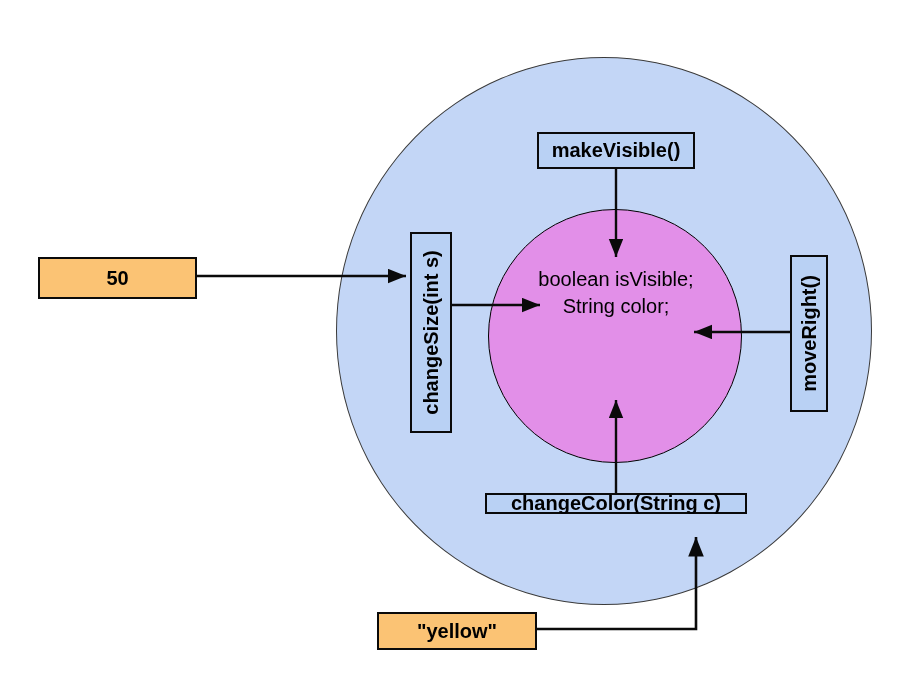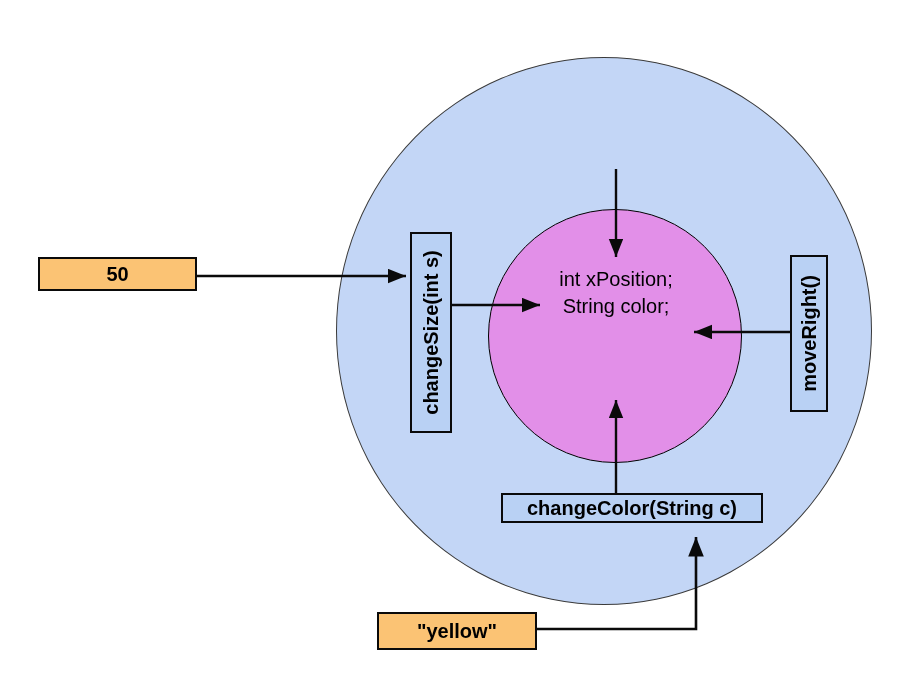--- a/index.html
+++ b/index.html
@@ -67,36 +67,36 @@
     color: #000000;
     z-index: 3;
   }
   .method-box .vtext {
     transform: rotate(-90deg);
     white-space: nowrap;
   }
   .box-make-visible   { left: 537px; top: 132px; width: 158px; height: 37px; }
   .box-change-size    { left: 410px; top: 232px; width: 42px;  height: 201px; }
   .box-move-right     { left: 790px; top: 255px; width: 38px;  height: 157px; }
-  .box-change-color   { left: 485px; top: 493px; width: 262px; height: 30px; margin-left: 16px; }
+  .box-change-color   { left: 485px; top: 493px; width: 262px; height: 21px; }
 
   .param-box {
     position: absolute;
     background: #fbc374;
     border: 2px solid #0a0a0a;
     box-sizing: border-box;
     display: flex;
     align-items: center;
     justify-content: center;
     font-weight: bold;
     font-size: 20px;
     color: #000000;
     z-index: 3;
   }
-  .box-size-value  { left: 38px;  top: 257px; width: 159px; height: 34px; }
+  .box-size-value  { left: 38px;  top: 257px; width: 159px; height: 42px; }
   .box-color-value { left: 377px; top: 612px; width: 160px; height: 38px; }
 
   .arrows {
     position: absolute;
     left: 0;
     top: 0;
     width: 910px;
     height: 688px;
     z-index: 4;
     pointer-events: none;
@@ -105,24 +105,27 @@
 </head>
 <body>
 
 <div class="canvas">
 
   <div class="object-circle"></div>
 
   <div class="fields-circle"></div>
 
   <div class="fields-text">
-    <div>int xPosition;</div>
+    <div>boolean isVisible;</div>
     <div>String color;</div>
   </div>
 
+  <div class="method-box box-make-visible">
+    <span>makeVisible()</span>
+  </div>
 
   <div class="method-box box-change-size">
     <span class="vtext">changeSize(int s)</span>
   </div>
 
   <div class="method-box box-move-right">
     <span class="vtext">moveRight()</span>
   </div>
 
   <div class="method-box box-change-color">

